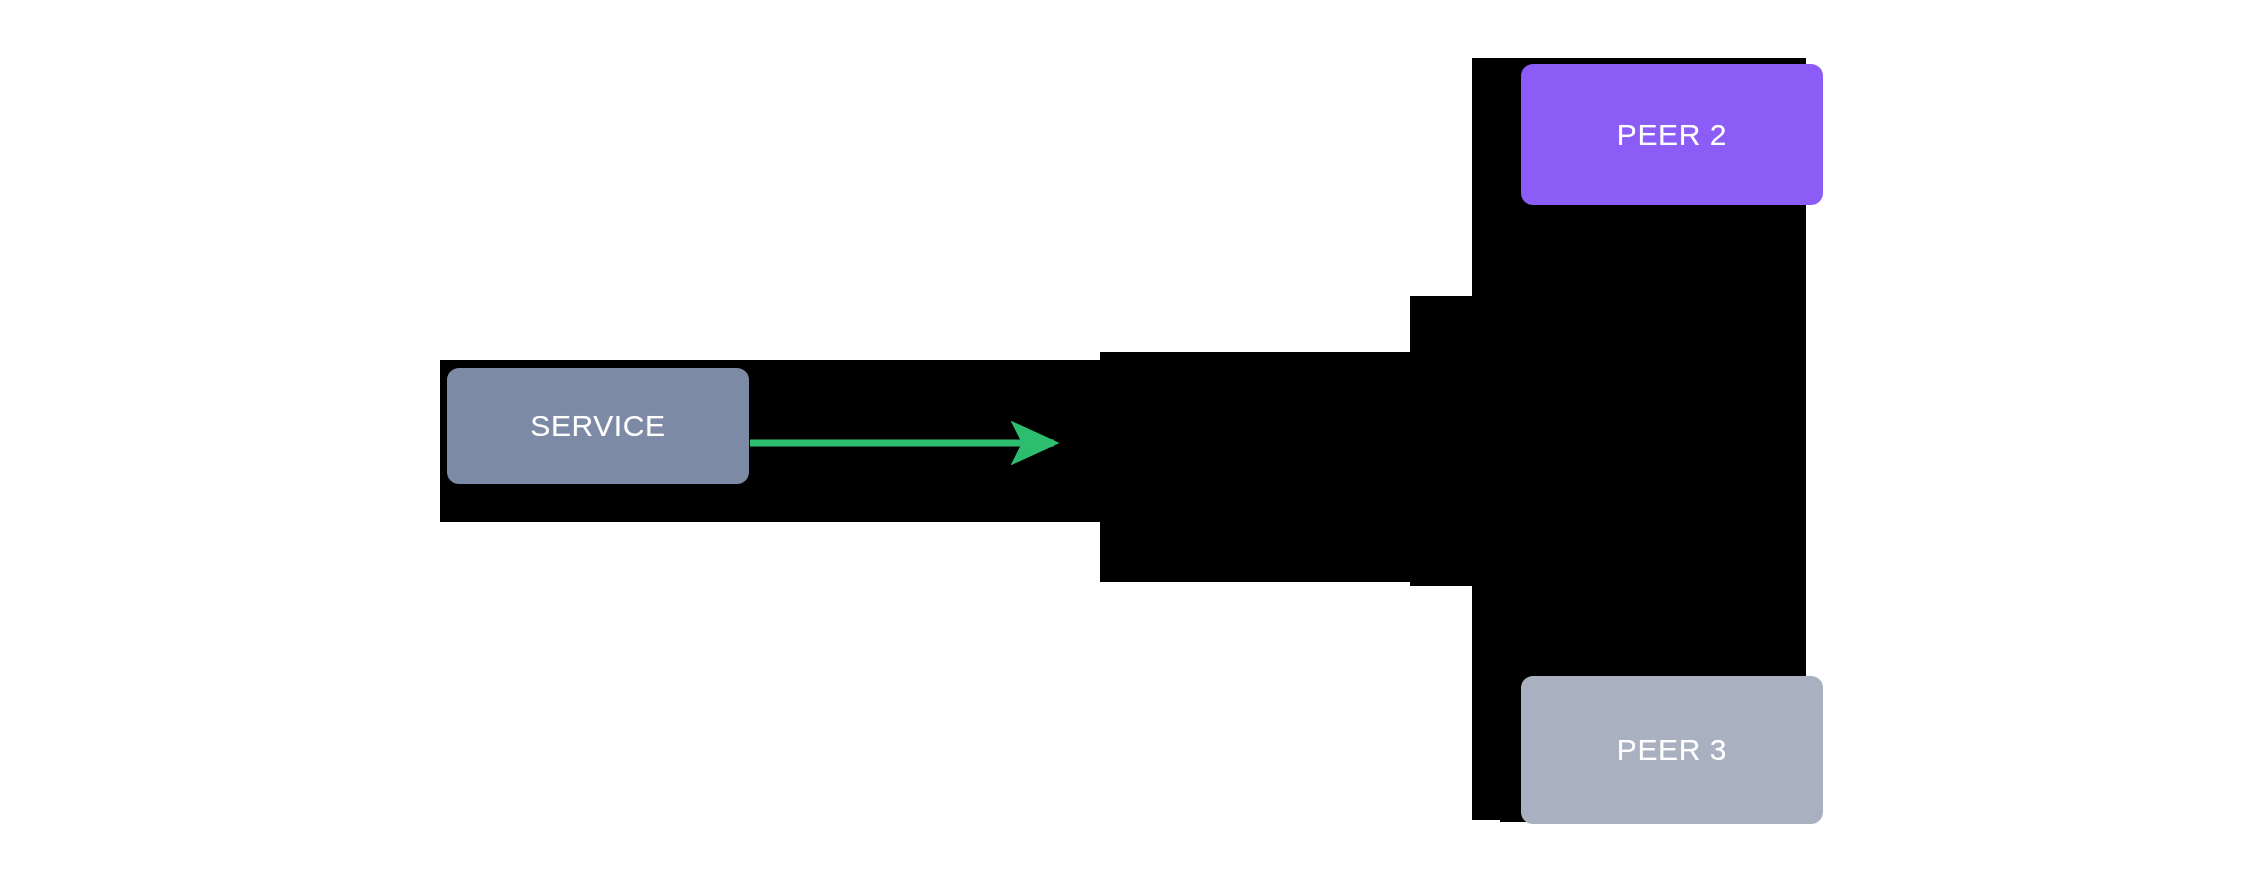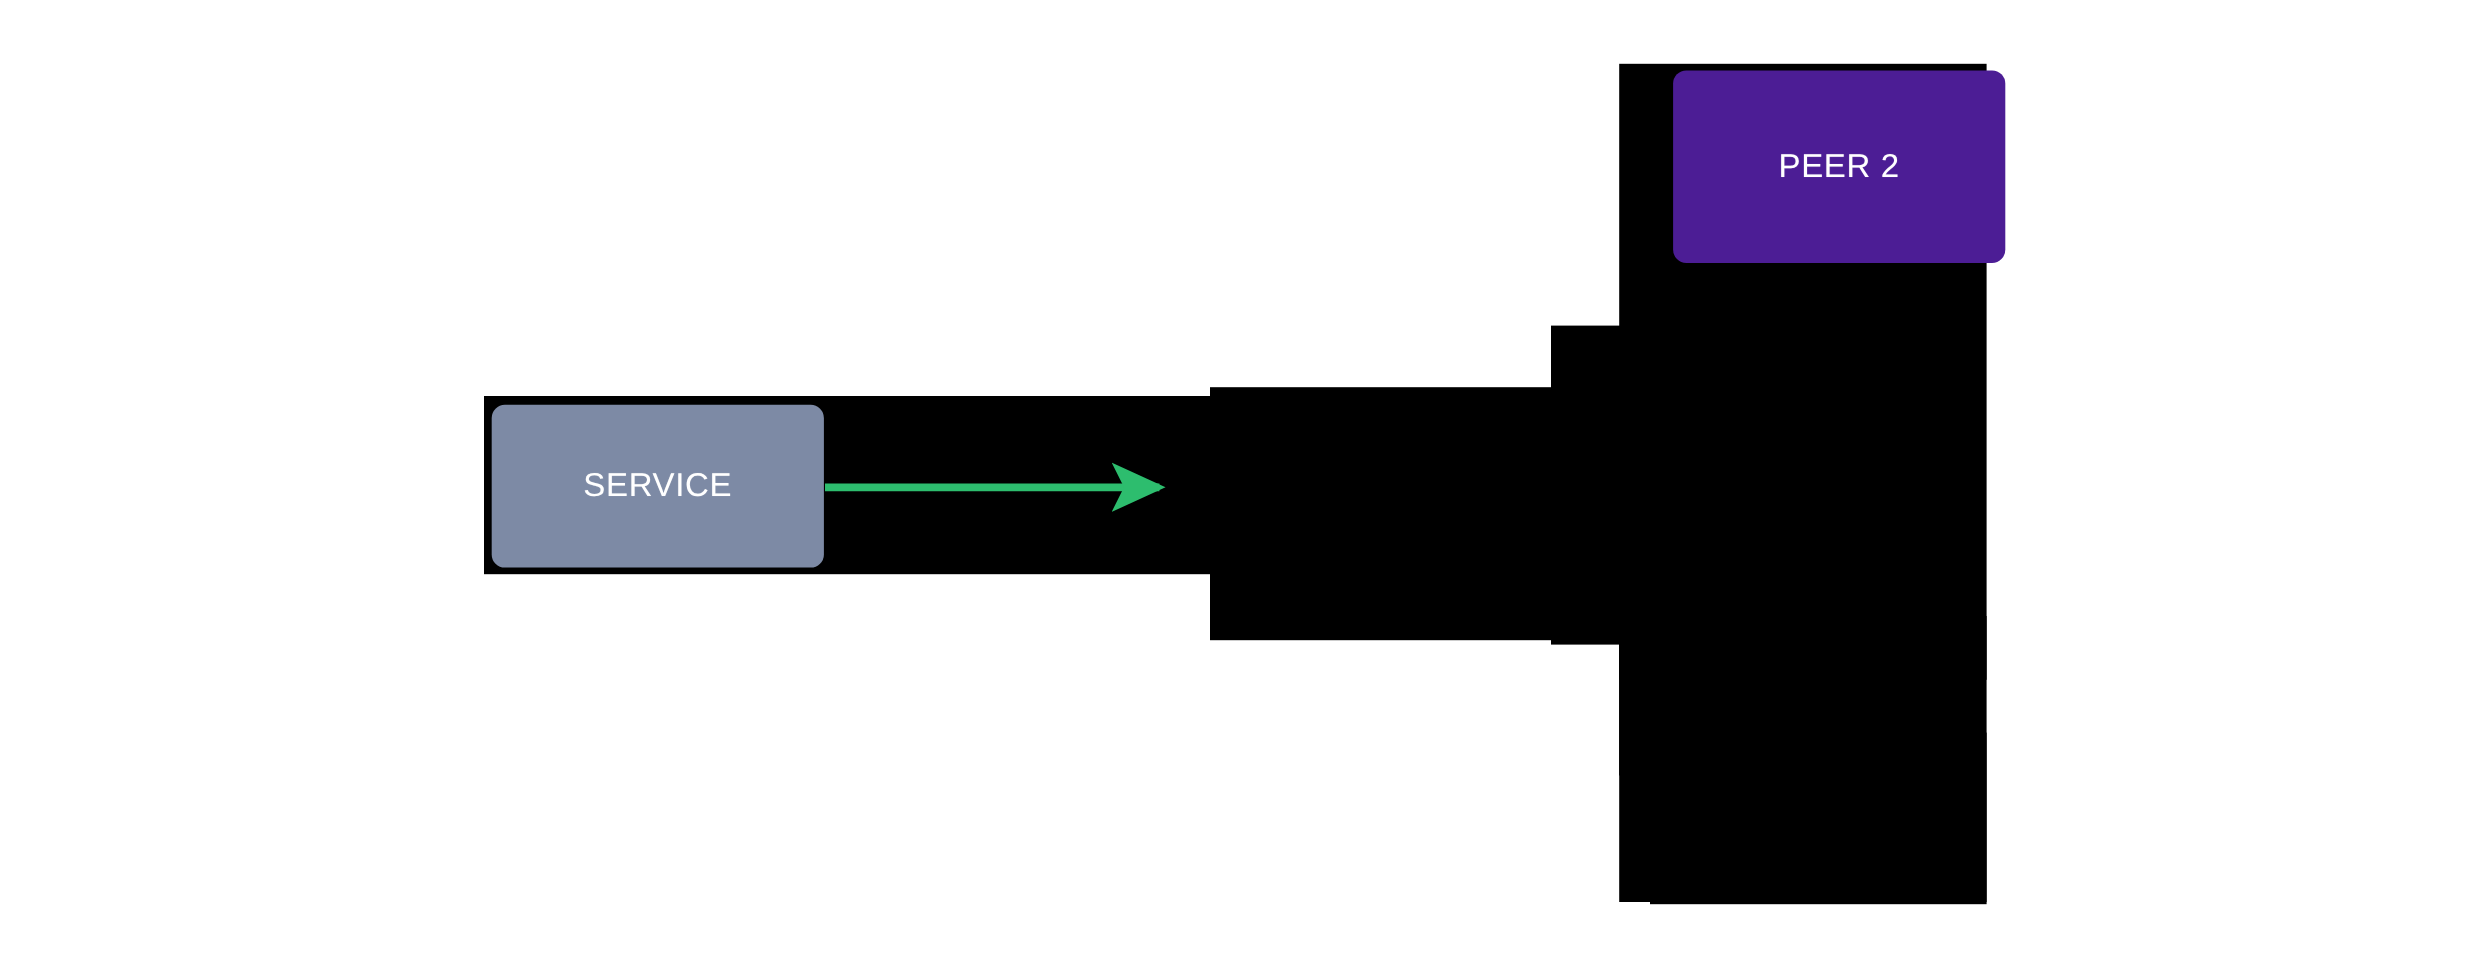--- a/index.html
+++ b/index.html
@@ -37,36 +37,36 @@
     font-size: 30px;
     font-weight: 400;
     letter-spacing: 0.6px;
     text-shadow: 0 0 1px rgba(255,255,255,0.35);
     user-select: none;
   }
   #node-service {
     left: 447px;
     top: 368px;
     width: 302px;
-    height: 148px;
+    height: 116px;
     background: #7d8aa5;
   }
   #node-peer1 {
     left: 1066px;
     top: 368px;
     width: 302px;
     height: 148px;
     background: #a9b0c0;
   }
   #node-peer2 {
     left: 1521px;
     top: 64px;
     width: 302px;
-    height: 175px;
-    background: #4c1d95;
+    height: 141px;
+    background: #8b5cf6;
   }
   #node-peer3 {
     left: 1521px;
     top: 676px;
     width: 302px;
     height: 148px;
     background: #a9b0c0;
   }
   #edge-layer {
     position: absolute;
@@ -101,20 +101,23 @@
 
   <div class="node" id="node-service">
     <span>SERVICE</span>
   </div>
 
 
   <div class="node" id="node-peer2">
     <span>PEER 2</span>
   </div>
 
+  <div class="node" id="node-peer3">
+    <span>PEER 3</span>
+  </div>
 
   <svg id="edge-layer" viewBox="0 0 2246 890" width="2246" height="890">
     <defs>
       <marker id="arrowhead-green" markerWidth="7" markerHeight="7" refX="6.2" refY="3.5" orient="auto" markerUnits="strokeWidth">
         <path d="M0,0.3 L7,3.5 L0,6.7 L1.6,3.5 Z" fill="#2dbd6e"></path>
       </marker>
     </defs>
     <line x1="750" y1="443" x2="1054" y2="443" stroke="#2dbd6e" stroke-width="7" marker-end="url(#arrowhead-green)"></line>
   </svg>
 

